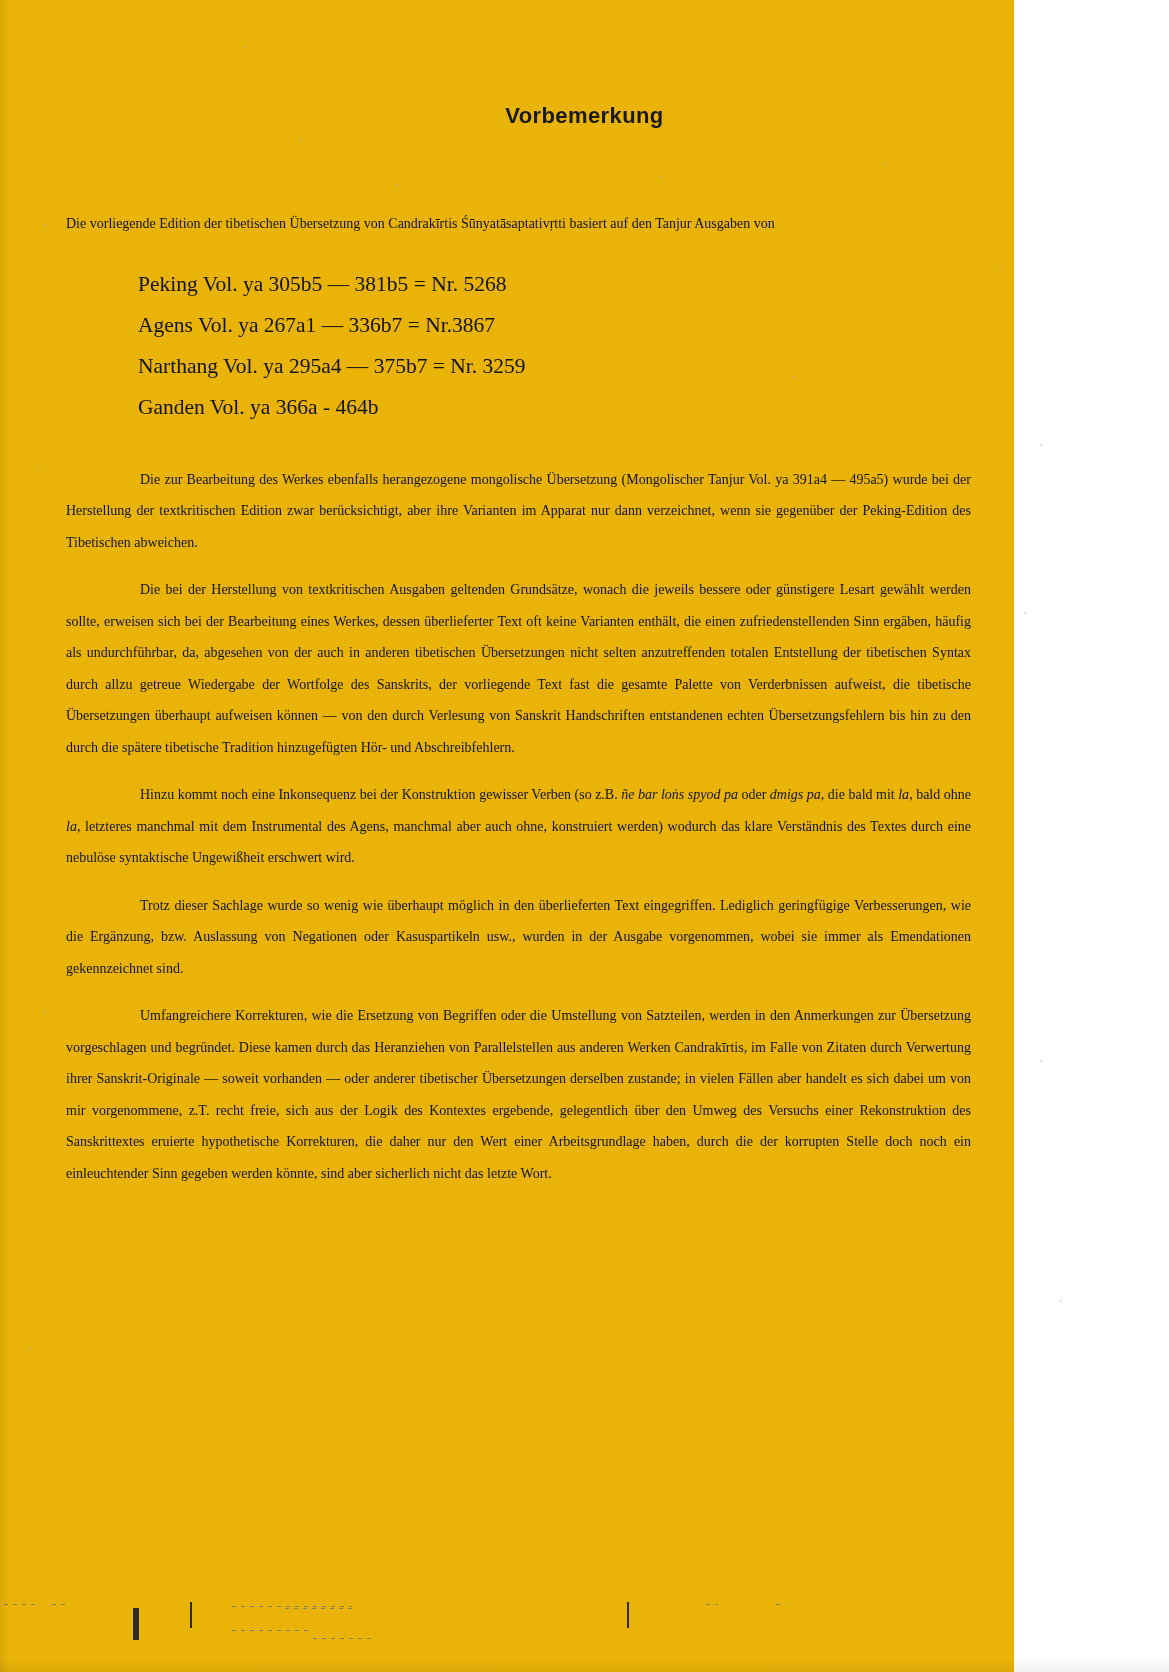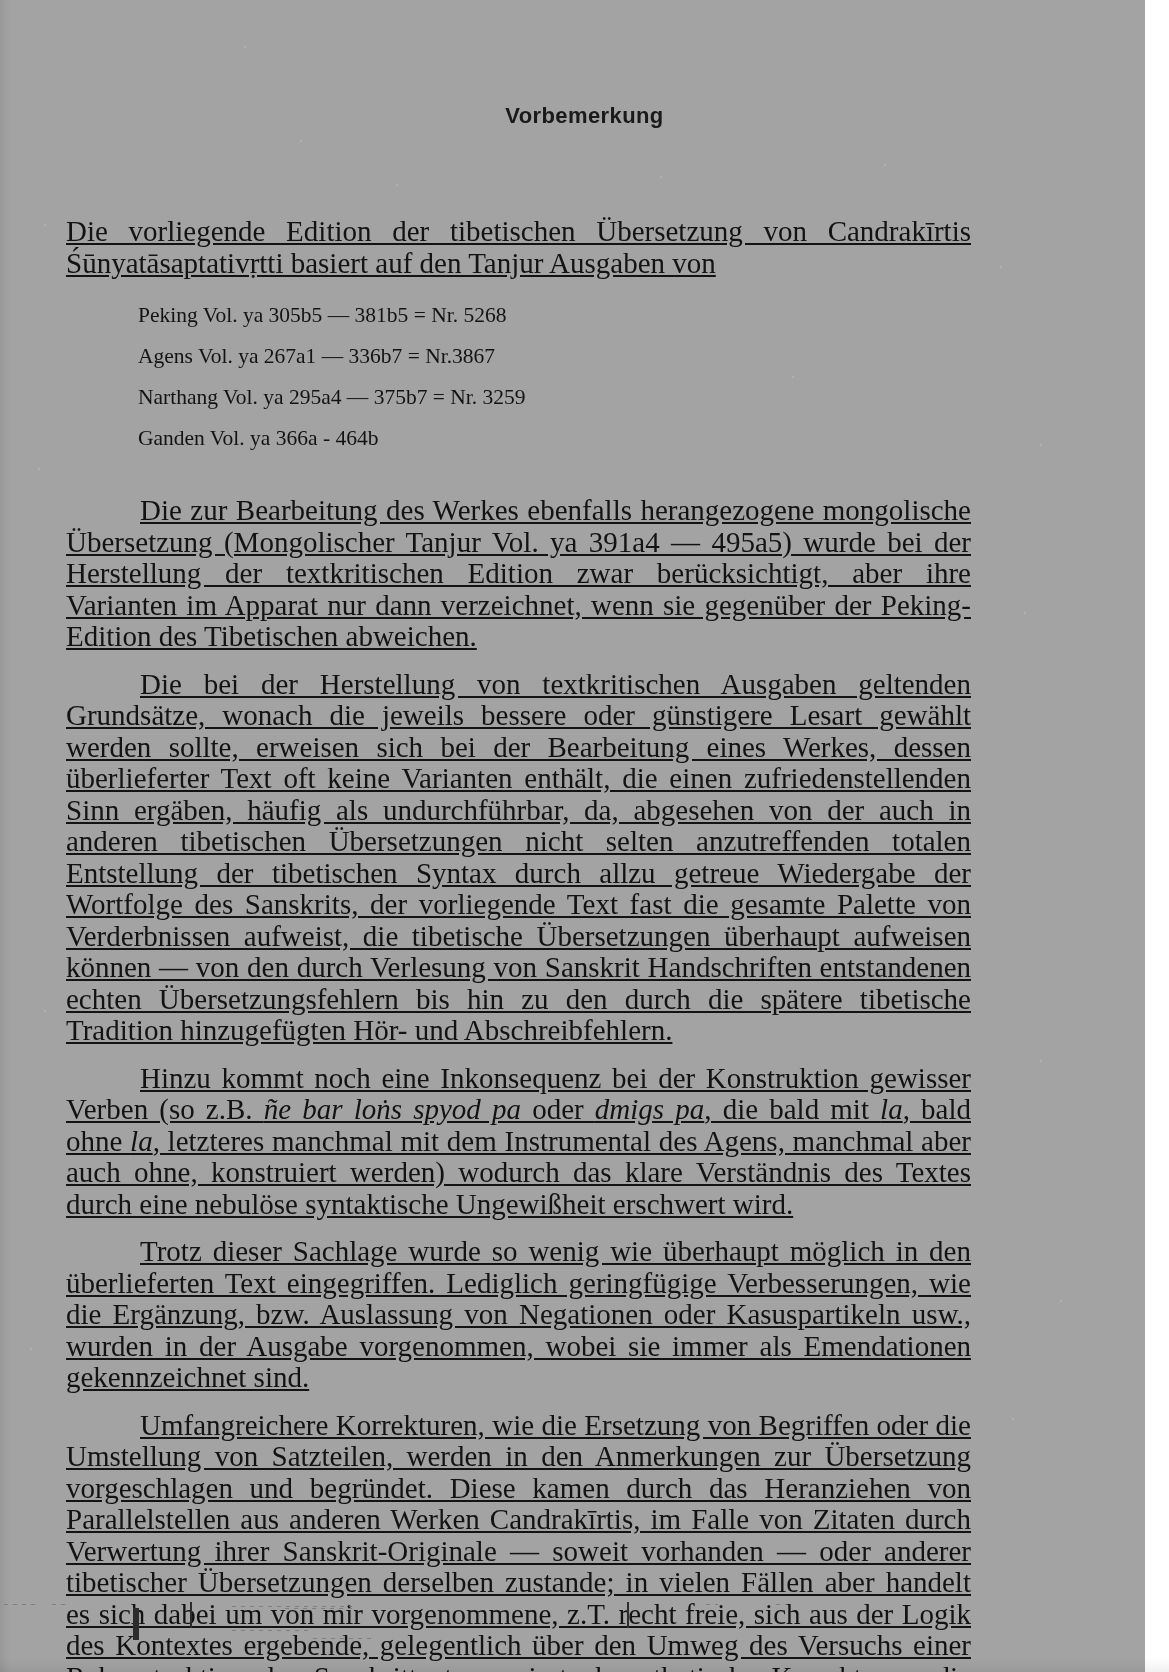--- a/index.html
+++ b/index.html
@@ -11,23 +11,23 @@
     width: 1169px;
     height: 1672px;
     position: relative;
     font-family: "Liberation Serif", serif;
     color: #151515;
     overflow: hidden;
   }
   .page {
     position: absolute;
     top: 0; left: 0;
-    width: 1145px;
+    width: 1014px;
     height: 1672px;
-    background: #a3a3a3;
+    background: #eab308;
   }
   
   .speckle {
     position: absolute;
     width: 2px; height: 2px;
     background: #bdbdbd;
     border-radius: 50%;
     opacity: .65;
   }
   .title {
@@ -41,37 +41,36 @@
     font-family: "Liberation Sans", sans-serif;
     color: #1a1a1a;
   }
   .content {
     position: absolute;
     top: 200px;
     left: 66px;
     width: 905px;
   }
   p {
-    margin: 16px 0 0 0;
-    font-size: 29px;
+    margin: 8px 0 0 0;
+    font-size: 14px;
     line-height: 31.5px;
     text-align: justify;
     text-justify: inter-word;
     color: #131313;
-    text-decoration: underline;
   }
   p.lead {
     margin-bottom: 14px;
   }
   p.body-par {
     text-indent: 74px;
     margin-bottom: 16px;
   }
   .editions {
-    margin: 16px 0 36px 0;
+    margin: 24px 0 36px 0;
   }
   .edition-line {
     font-size: 21.5px;
     line-height: 41px;
     padding-left: 72px;
     color: #131313;
     white-space: nowrap;
   }
   .it {
     font-style: italic;

